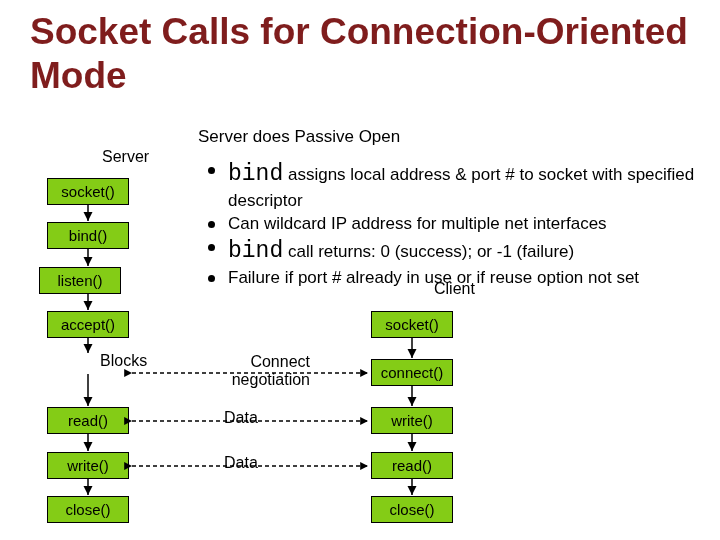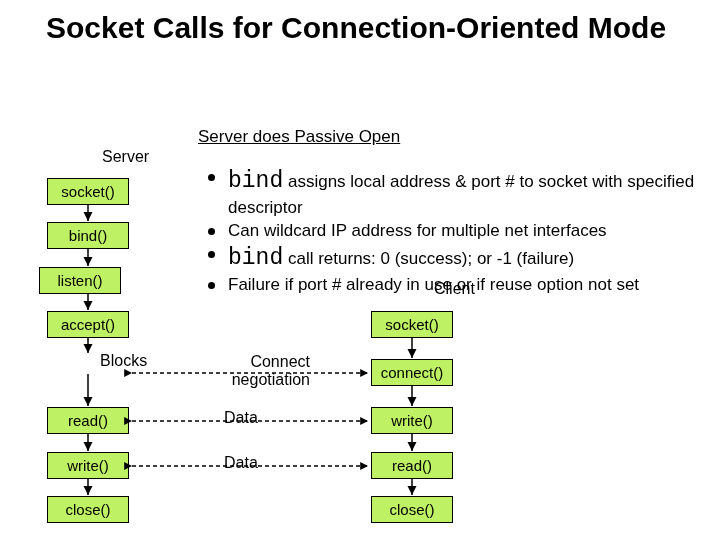--- a/index.html
+++ b/index.html
@@ -6,55 +6,55 @@
   body {
     width: 720px;
     height: 540px;
     background: #fff;
     font-family: Arial, Helvetica, sans-serif;
     position: relative;
     overflow: hidden;
   }
   .title {
     position: absolute;
-    left: 46px;
+    left: 30px;
     top: 10px;
-    font-size: 30px;
+    font-size: 37px;
     font-weight: bold;
-    color: #000000;
+    color: #7f1d1d;
     line-height: 1.2;
   }
   .server-label, .client-label, .blocks-label {
     position: absolute;
     font-size: 16px;
     color: #000;
     margin-left: 34px;
   }
   .server-label { left: 68px; top: 148px; }
   .client-label { left: 400px; top: 280px; text-align: right; }
   .blocks-label { left: 66px; top: 352px; }
   .box {
     position: absolute;
     border: 1px solid #000;
-    background: #bef264;
+    background: #84cc16;
     font-size: 15px;
     text-align: center;
     padding: 4px 0;
     width: 82px;
   }
   .bullet-block {
     position: absolute;
     left: 198px;
     top: 126px;
     width: 500px;
     font-size: 17px;
     color: #000;
     line-height: 1.35;
   }
-  .bullet-title { margin-bottom: 17px; text-decoration: underline; }
+  .bullet-title { margin-bottom: 10px; }
   .bullet-block ul { list-style: none; padding-left: 8px; }
   .bullet-block li {
     position: relative;
     padding-left: 22px;
     margin-bottom: 0px;
   }
   .bullet-block li::before {
     content: "";
     position: absolute;
     left: 2px;

